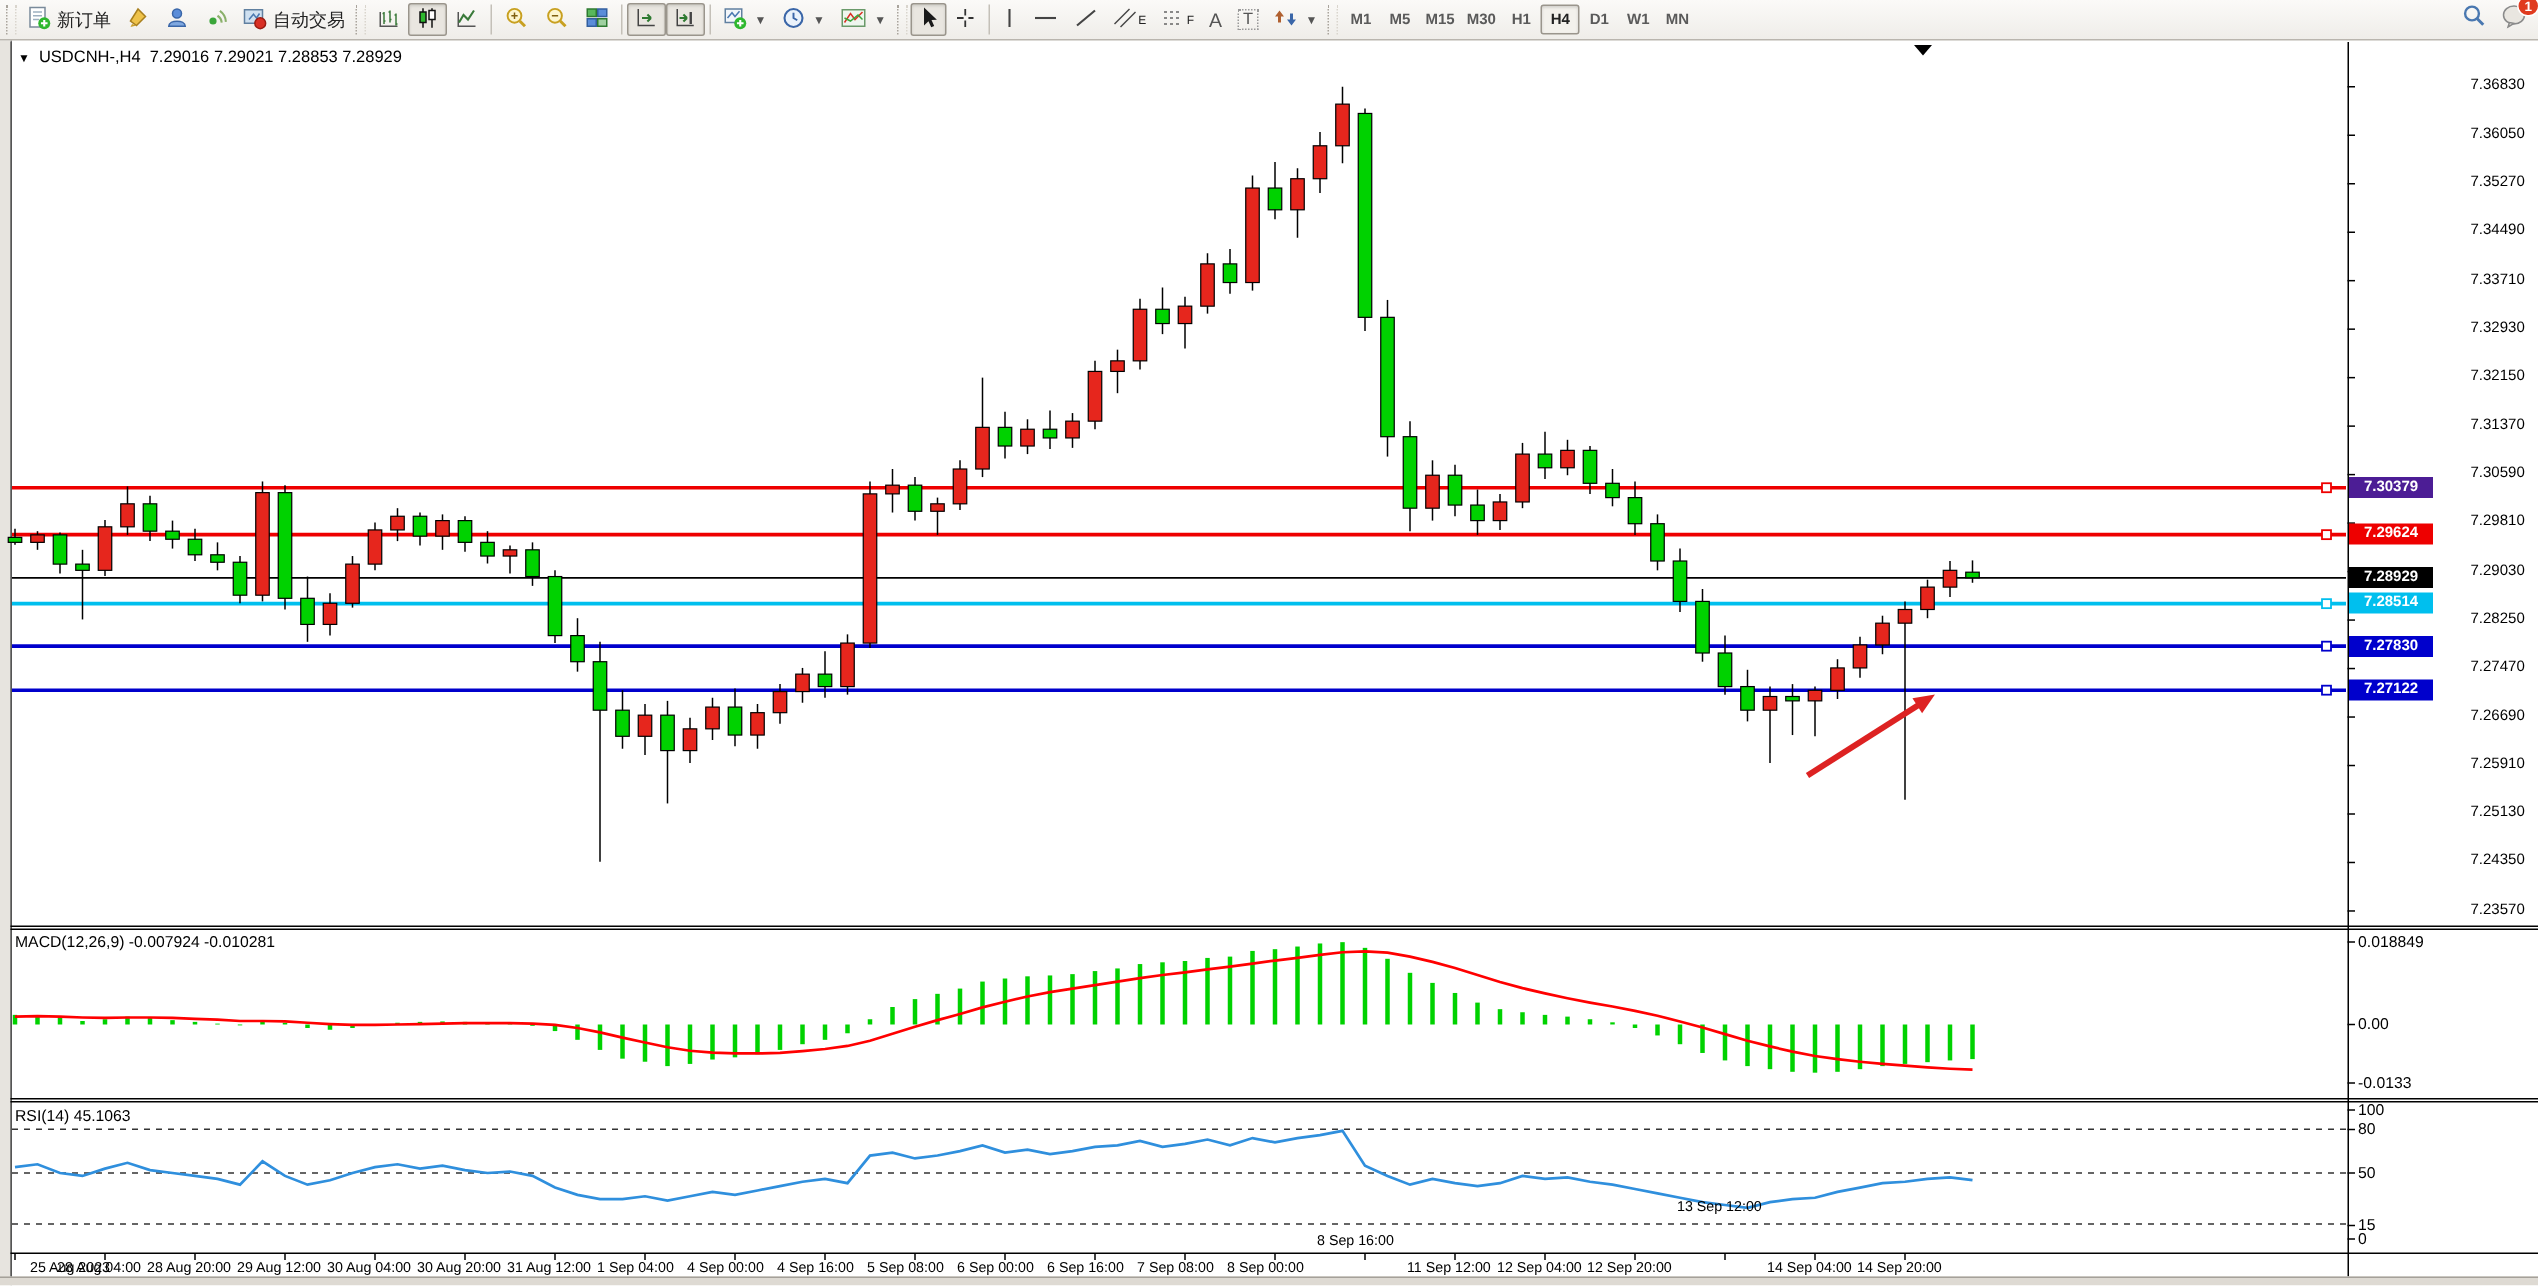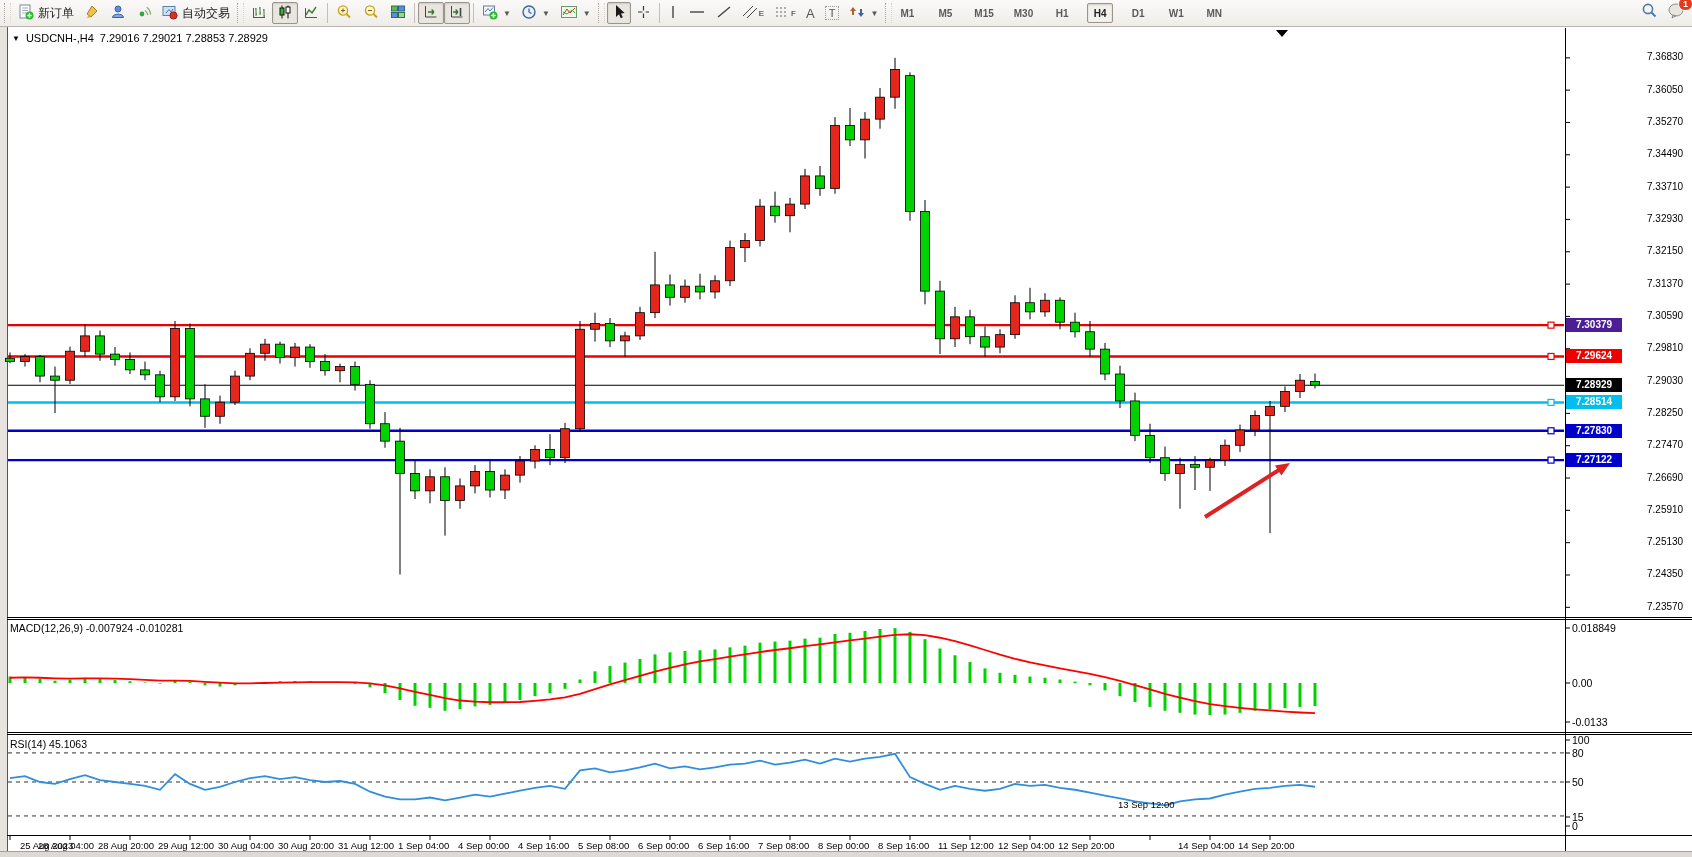--- a/index.html
+++ b/index.html
@@ -263,21 +263,21 @@
   <button class="tb-btn">
     <span><svg width="16" height="16">
             <path d="M4 3l3 4-2 0 0 4-2 0 0-4-2 0z" fill="#b06030"></path>
             <path d="M12 13l-3-4 2 0 0-4 2 0 0 4 2 0z" fill="#3a66a8"></path>
           </svg></span>
     <span class="dd">▼</span>
   </button>
 
   <div class="tb-grip"></div>
 
-  <div id="tf-group" style="display:flex;gap:12px;">
+  <div id="tf-group" style="display:flex;gap:0;">
         <button class="tf-btn">M1</button>
         <button class="tf-btn">M5</button>
         <button class="tf-btn">M15</button>
         <button class="tf-btn">M30</button>
         <button class="tf-btn">H1</button>
         <button class="tf-btn active">H4</button>
         <button class="tf-btn">D1</button>
         <button class="tf-btn">W1</button>
         <button class="tf-btn">MN</button>
       </div>
@@ -691,21 +691,21 @@
         <div class="t-label" style="top: 813px; left: 278px;">30 Aug 20:00</div>
         <div class="t-label" style="top: 813px; left: 338px;">31 Aug 12:00</div>
         <div class="t-label" style="top: 813px; left: 398px;">1 Sep 04:00</div>
         <div class="t-label" style="top: 813px; left: 458px;">4 Sep 00:00</div>
         <div class="t-label" style="top: 813px; left: 518px;">4 Sep 16:00</div>
         <div class="t-label" style="top: 813px; left: 578px;">5 Sep 08:00</div>
         <div class="t-label" style="top: 813px; left: 638px;">6 Sep 00:00</div>
         <div class="t-label" style="top: 813px; left: 698px;">6 Sep 16:00</div>
         <div class="t-label" style="top: 813px; left: 758px;">7 Sep 08:00</div>
         <div class="t-label" style="top: 813px; left: 818px;">8 Sep 00:00</div>
-        <div class="t-label" style="top: 813px; left: 878px;">8 Sep 16:00</div>
+        <div class="t-label" style="top: 795px; left: 878px;">8 Sep 16:00</div>
         <div class="t-label" style="top: 813px; left: 938px;">11 Sep 12:00</div>
         <div class="t-label" style="top: 813px; left: 998px;">12 Sep 04:00</div>
         <div class="t-label" style="top: 813px; left: 1058px;">12 Sep 20:00</div>
         <div class="t-label" style="top: 772px; left: 1118px;">13 Sep 12:00</div>
         <div class="t-label" style="top: 813px; left: 1178px;">14 Sep 04:00</div>
         <div class="t-label" style="top: 813px; left: 1238px;">14 Sep 20:00</div>
       </div>
 </div>
 <div id="leftedge"></div>
 <div id="bottomstrip"></div>

